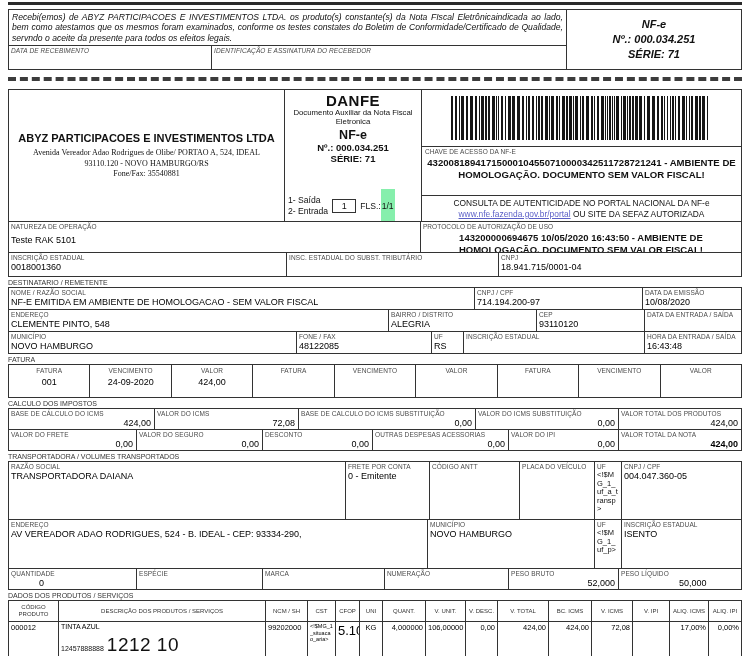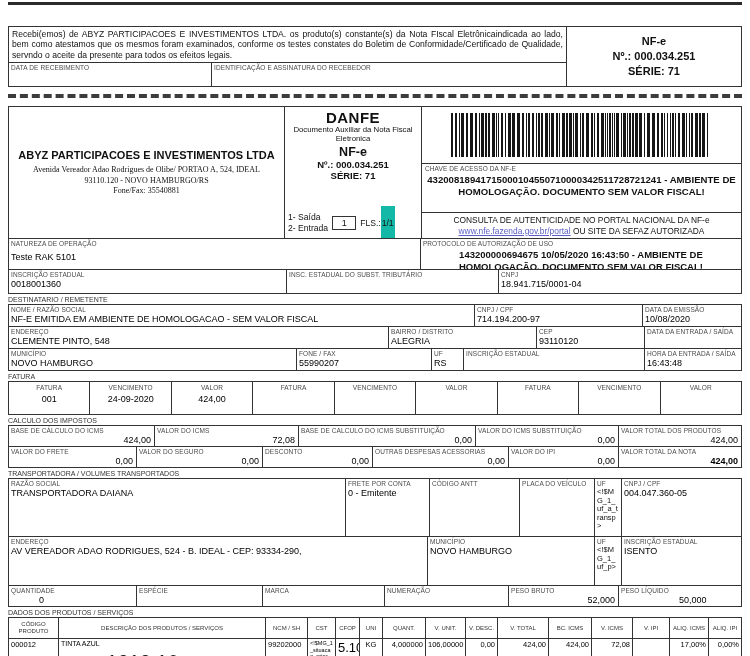--- a/index.html
+++ b/index.html
@@ -12,21 +12,21 @@
   .r { display:flex; border:1px solid #333; margin-top:-1px; background:#fff; }
   .c { position:relative; border-left:1px solid #333; padding:1px 2px; overflow:hidden; }
   .c:first-child { border-left:none; }
   .l { font-size:6.5px; color:#4a4a4a; line-height:1.15; letter-spacing:0.1px; }
   .v { font-size:9px; color:#000; line-height:1.2; }
   .num { position:absolute; left:2px; right:3px; bottom:1px; text-align:right; }
   .b { font-weight:bold; }
   .sect { font-size:7px; color:#333; padding:2px 0 1px 0; }
 
   
-  .receipt { margin-top:21px; }
+  .receipt { margin-top:4px;font-style:italic; }
   .receipt-left { flex:1; display:flex; flex-direction:column; }
   .receipt-text { padding:2px 3px; font-size:8.6px; line-height:1.22; text-align:justify; }
   .receipt-sub { display:flex; border-top:1px solid #333; height:24px; }
   .receipt-sub .c { height:100%; }
   .nfebox { width:175px; border-left:1px solid #333; display:flex; flex-direction:column;
             align-items:center; justify-content:center; text-align:center; }
   .nfebox div { font-size:11px; font-weight:bold; line-height:1.35; }
 
   
   .hdr { height:133px; }
@@ -37,21 +37,21 @@
   .danfe { width:137px; display:flex; flex-direction:column; text-align:center; padding:2px; }
   .danfe-title { font-size:15px; font-weight:bold; letter-spacing:0.5px; }
   .danfe-sub { font-size:7.8px; line-height:1.15; }
   .danfe-nfe { font-size:12.5px; font-weight:bold; margin-top:1px; }
   .danfe-num { font-size:9.5px; font-weight:bold; }
   .tipo { margin-top:auto; display:flex; align-items:center; gap:4px; font-size:8.6px;
           text-align:left; padding:2px 1px; }
   .tipo-lines div { line-height:1.3; }
   .tipo-box { border:1px solid #333; width:24px; height:14px; display:flex; align-items:center;
               justify-content:center; font-size:9px; }
-  .fls-hl { background:#14b8a6; padding:12px 1px; }
+  .fls-hl { background:#86efac; padding:12px 1px; }
   .key { flex:1; display:flex; flex-direction:column; }
   .key-bc { height:56px; display:flex; align-items:center; justify-content:center; }
   .key-chv { border-top:1px solid #333; flex:1; padding:1px 3px; }
   .chv-val { font-size:9.6px; font-weight:bold; text-align:center; line-height:1.25; margin-top:1px; }
   .key-con { border-top:1px solid #333; padding:2px; text-align:center; font-size:8.4px; line-height:1.3; }
   .link { color:#5b5fc7; text-decoration:underline; }
   .pre { white-space:pre-wrap; }
 
   .proto-val { font-size:9.5px; font-weight:bold; text-align:center; line-height:1.25; margin-top:1px; }
 
@@ -281,21 +281,21 @@
     </div>
   </div>
 
   <div class="r h23">
     <div class="c" style="width:287px">
       <div class="l">MUNICÍPIO</div>
       <div class="v">NOVO HAMBURGO</div>
     </div>
     <div class="c" style="width:135px">
       <div class="l">FONE / FAX</div>
-      <div class="v">55990207</div>
+      <div class="v">48122085</div>
     </div>
     <div class="c" style="width:32px">
       <div class="l">UF</div>
       <div class="v">RS</div>
     </div>
     <div class="c" style="width:181px">
       <div class="l">INSCRIÇÃO ESTADUAL</div>
       <div class="v"></div>
     </div>
     <div class="c" style="flex:1">

